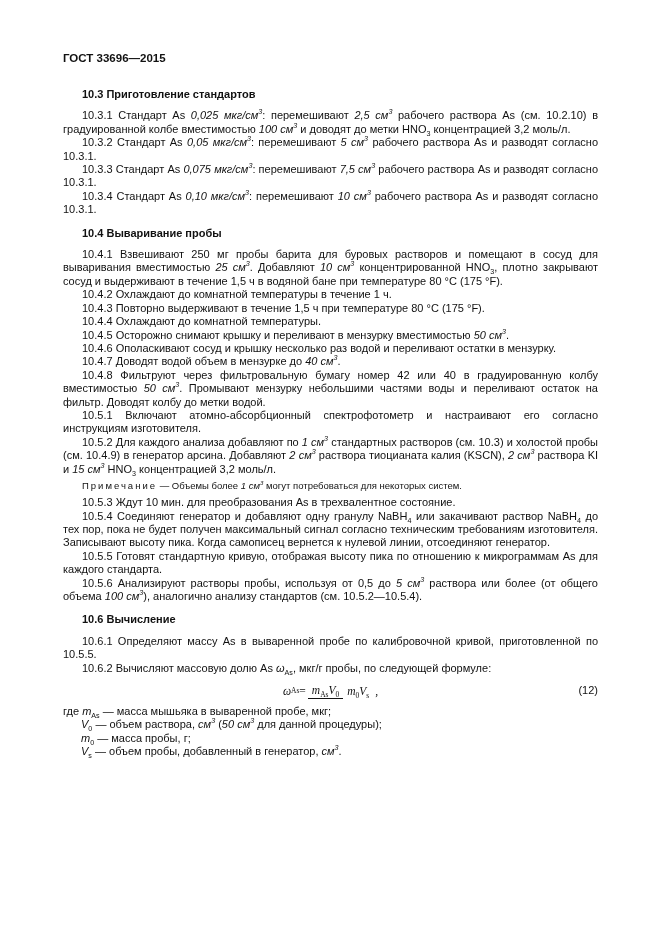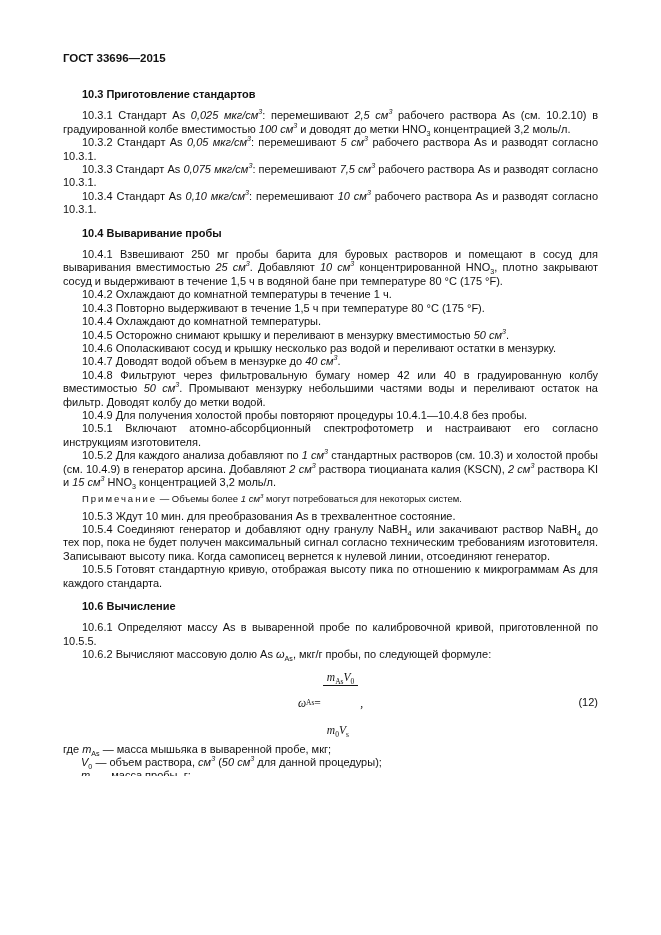--- a/index.html
+++ b/index.html
@@ -63,24 +63,23 @@
     margin: 8px 0 6px 0;
   }
   .formula {
     display: inline-flex;
     align-items: center;
     font-family: "Liberation Serif", serif;
     font-size: 11.5px;
   }
   .frac {
     display: inline-flex;
-    flex-direction: column;
-    text-align: left;
+    flex-direction: row;
+    text-align: center;
     margin: 0 2px;
-    gap: 36px;
   }
   .frac .fnum {
     padding: 0 4px 1px 4px;
     border-bottom: 1px solid #111111;
   }
   .frac .fden {
     padding: 1px 4px 0 4px;
   }
   .eq-number {
     position: absolute;
@@ -111,27 +110,27 @@
       <div class="para"><span>10.3.4 Стандарт As </span><span class="i">0,10 мкг/см</span><span class="i sup">3</span><span>: перемешивают </span><span class="i">10 см</span><span class="i sup">3</span><span> рабочего раствора As и разводят согласно 10.3.1.</span></div>
       <div class="heading"><span>10.4 Вываривание пробы</span></div>
       <div class="para"><span>10.4.1 Взвешивают 250 мг пробы барита для буровых растворов и помещают в сосуд для вываривания вместимостью </span><span class="i">25 см</span><span class="i sup">3</span><span>. Добавляют </span><span class="i">10 см</span><span class="i sup">3</span><span> концентрированной HNO</span><span class="sub">3</span><span>, плотно закрывают сосуд и выдерживают в течение 1,5 ч в водяной бане при температуре 80 °С (175 °F).</span></div>
       <div class="para"><span>10.4.2 Охлаждают до комнатной температуры в течение 1 ч.</span></div>
       <div class="para"><span>10.4.3 Повторно выдерживают в течение 1,5 ч при температуре 80 °С (175 °F).</span></div>
       <div class="para"><span>10.4.4 Охлаждают до комнатной температуры.</span></div>
       <div class="para"><span>10.4.5 Осторожно снимают крышку и переливают в мензурку вместимостью </span><span class="i">50 см</span><span class="i sup">3</span><span>.</span></div>
       <div class="para"><span>10.4.6 Ополаскивают сосуд и крышку несколько раз водой и переливают остатки в мензурку.</span></div>
       <div class="para"><span>10.4.7 Доводят водой объем в мензурке до </span><span class="i">40 см</span><span class="i sup">3</span><span>.</span></div>
       <div class="para"><span>10.4.8 Фильтруют через фильтровальную бумагу номер 42 или 40 в градуированную колбу вместимостью </span><span class="i">50 см</span><span class="i sup">3</span><span>. Промывают мензурку небольшими частями воды и переливают остаток на фильтр. Доводят колбу до метки водой.</span></div>
-      <div class="para"><span>10.4.9 Для получения холостой пробы повторяют процедуры 10.4.1—10.4.8 без пробы.</span></div>
       <div class="para"><span>10.5.1 Включают атомно-абсорбционный спектрофотометр и настраивают его согласно инструкциям изготовителя.</span></div>
       <div class="para"><span>10.5.2 Для каждого анализа добавляют по </span><span class="i">1 см</span><span class="i sup">3</span><span> стандартных растворов (см. 10.3) и холостой пробы (см. 10.4.9) в генератор арсина. Добавляют </span><span class="i">2 см</span><span class="i sup">3</span><span> раствора тиоцианата калия (KSCN), </span><span class="i">2 см</span><span class="i sup">3</span><span> раствора KI и </span><span class="i">15 см</span><span class="i sup">3</span><span> HNO</span><span class="sub">3</span><span> концентрацией 3,2 моль/л.</span></div>
       <div class="note"><span class="sp">Примечание</span><span> — Объемы более </span><span class="i">1 см</span><span class="i sup">3</span><span> могут потребоваться для некоторых систем.</span></div>
       <div class="para"><span>10.5.3 Ждут 10 мин. для преобразования As в трехвалентное состояние.</span></div>
       <div class="para"><span>10.5.4 Соединяют генератор и добавляют одну гранулу NaBH</span><span class="sub">4</span><span> или закачивают раствор NaBH</span><span class="sub">4</span><span> до тех пор, пока не будет получен максимальный сигнал согласно техническим требованиям изготовителя. Записывают высоту пика. Когда самописец вернется к нулевой линии, отсоединяют генератор.</span></div>
       <div class="para"><span>10.5.5 Готовят стандартную кривую, отображая высоту пика по отношению к микрограммам As для каждого стандарта.</span></div>
+      <div class="para"><span>10.5.6 Анализируют растворы пробы, используя от 0,5 до </span><span class="i">5 см</span><span class="i sup">3</span><span> раствора или более (от общего объема </span><span class="i">100 см</span><span class="i sup">3</span><span>), аналогично анализу стандартов (см. 10.5.2—10.5.4).</span></div>
       <div class="heading"><span>10.6 Вычисление</span></div>
       <div class="para"><span>10.6.1 Определяют массу As в вываренной пробе по калибровочной кривой, приготовленной по 10.5.5.</span></div>
       <div class="para"><span>10.6.2 Вычисляют массовую долю As </span><span class="i">ω</span><span class="sub">As</span><span>, мкг/г пробы, по следующей формуле:</span></div>
       <div class="formula-row">
         <span class="formula">
           <span class="i">ω</span>
           <span class="sub">As</span>
           <span> = </span>
           <span class="frac">
             <span class="fnum"><span class="i">m</span><span class="sub">As</span><span class="i">V</span><span class="sub">0</span></span>

